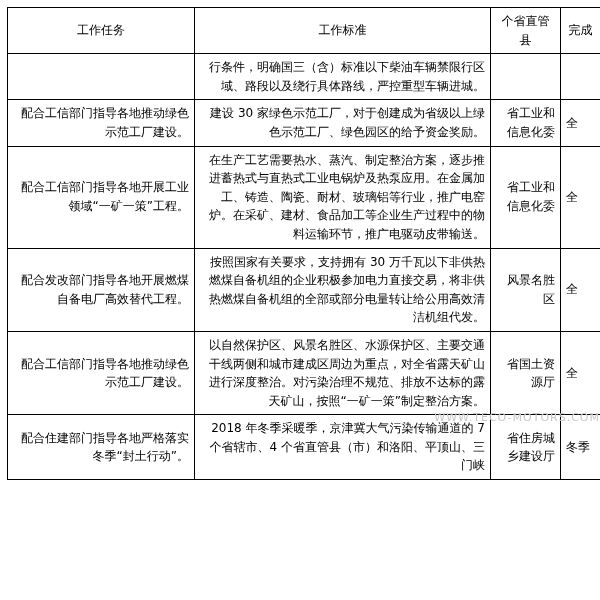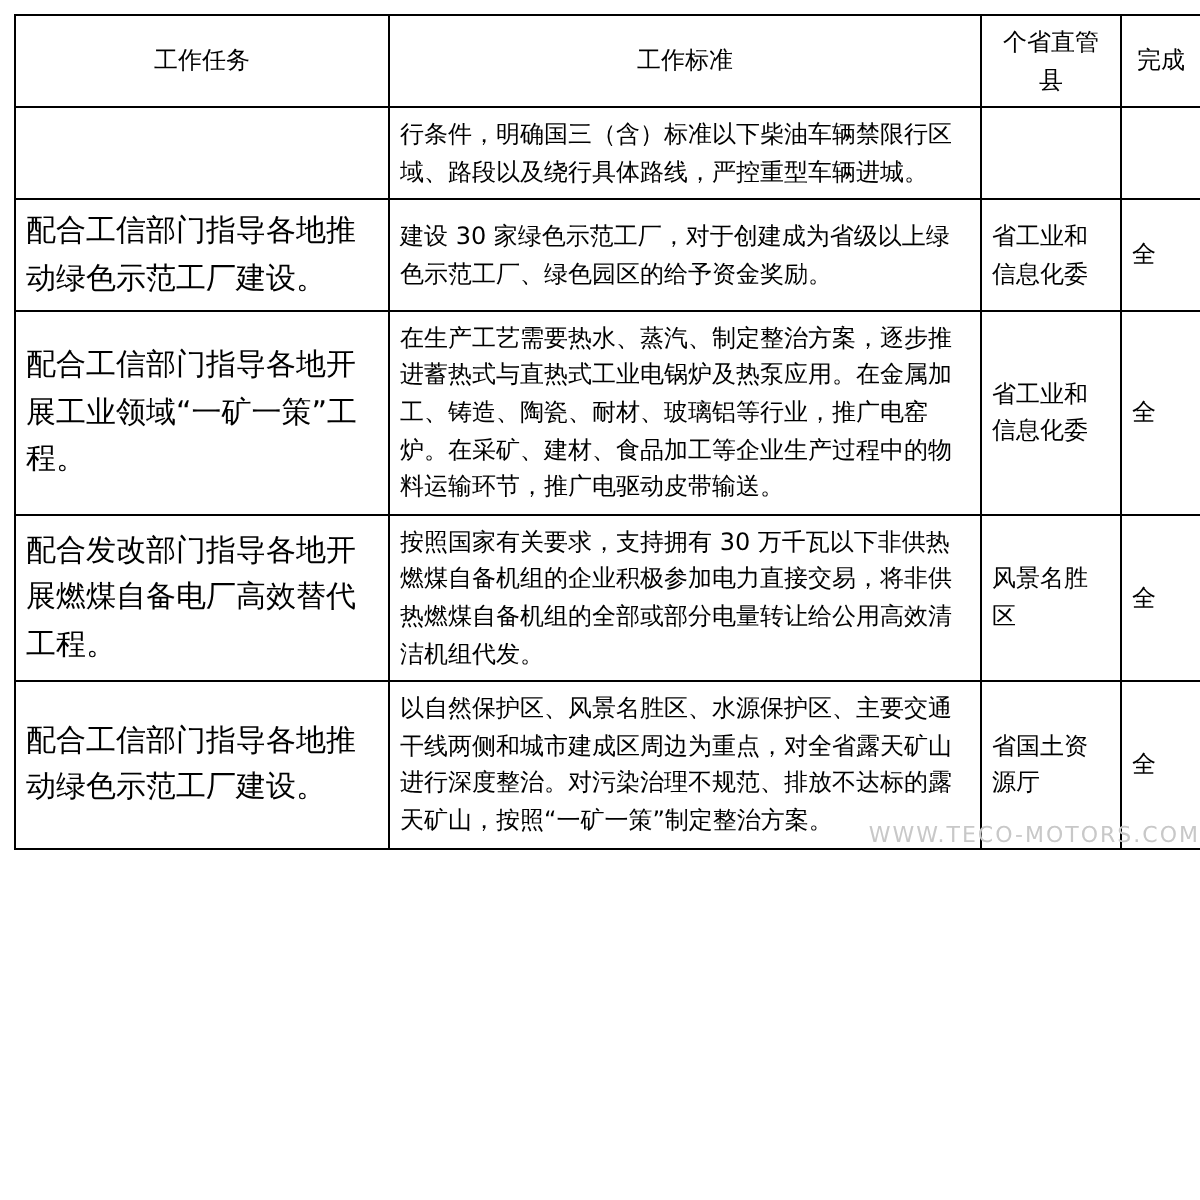--- a/index.html
+++ b/index.html
@@ -44,29 +44,29 @@
   col.c-lead   { width: 70px; }
   col.c-done   { width: 40px; }
 
   .hdr td {
     text-align: center;
     font-size: 12px;
     height: 34px;
     padding: 5px 4px;
   }
   .cell-task {
-    text-align: left;
-    font-size: 15px;
+    text-align: right;
+    font-size: 12px;
   }
   .cell-std {
-    text-align: left;
+    text-align: right;
     font-size: 12px;
   }
   .cell-lead {
-    text-align: left;
+    text-align: right;
     font-size: 12px;
     line-height: 1.6;
   }
   .cell-done {
     text-align: left;
     font-size: 12px;
     line-height: 1.6;
   }
   .row-cont .cell-task,
   .row-cont .cell-lead,
@@ -132,17 +132,23 @@
         <td class="cell-done">全</td>
       </tr>
 
       <tr>
         <td class="cell-task">配合工信部门指导各地推动绿色示范工厂建设。</td>
         <td class="cell-std">以自然保护区、风景名胜区、水源保护区、主要交通干线两侧和城市建成区周边为重点，对全省露天矿山进行深度整治。对污染治理不规范、排放不达标的露天矿山，按照“一矿一策”制定整治方案。</td>
         <td class="cell-lead">省国土资源厅</td>
         <td class="cell-done">全</td>
       </tr>
 
+      <tr>
+        <td class="cell-task">配合住建部门指导各地严格落实冬季“封土行动”。</td>
+        <td class="cell-std">2018 年冬季采暖季，京津冀大气污染传输通道的 7 个省辖市、4 个省直管县（市）和洛阳、平顶山、三门峡</td>
+        <td class="cell-lead">省住房城乡建设厅</td>
+        <td class="cell-done">冬季</td>
+      </tr>
     </tbody>
   </table>
 
   <div class="watermark">WWW.TECO-MOTORS.COM</div>
 </div>
 
 </body></html>

